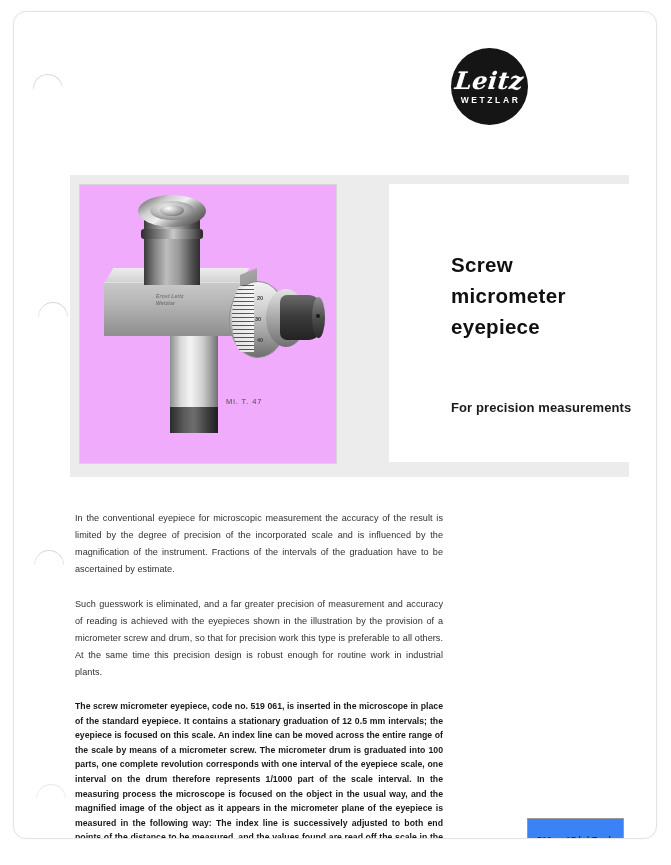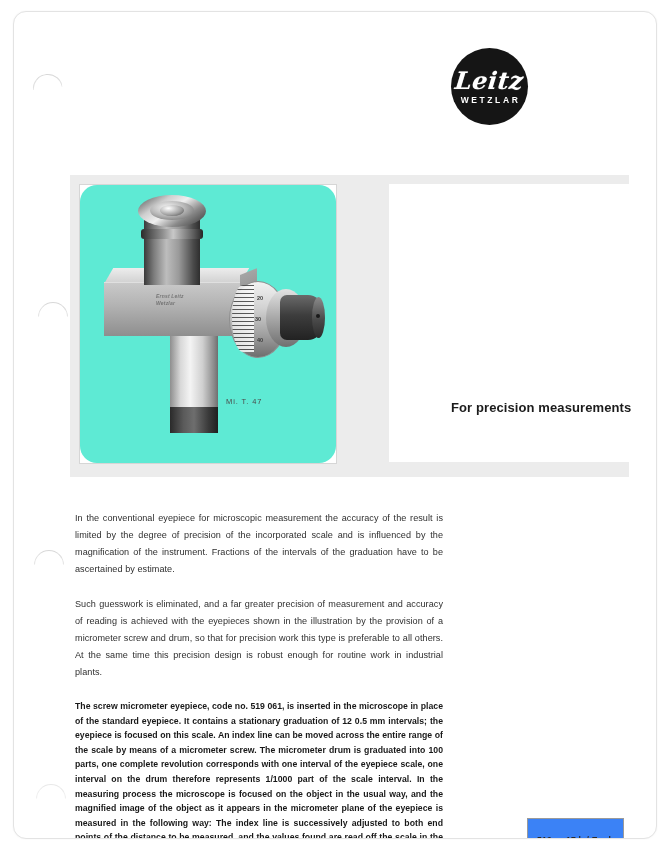--- a/index.html
+++ b/index.html
@@ -135,22 +135,21 @@
     font-weight: bold;
     color: #1b1b1b;
     line-height: 18px;
     letter-spacing: 0.1px;
   }
 
   
   .photo-stage {
     position: absolute;
     inset: 0;
-    background: #5eead4;
-    border-radius: 17px;
+    background: #f0abfc;
   }
   .ph { position: absolute; }
 
   
   .tube-lower {
     left: 90px; top: 148px; width: 48px; height: 100px;
     background: linear-gradient(90deg,#8e8e8e 0%,#d8d8d8 22%,#f4f4f4 42%,#cfcfcf 68%,#8a8a8a 92%,#6f6f6f 100%);
   }
   .tube-lower-band {
     left: 90px; top: 222px; width: 48px; height: 26px;
@@ -347,20 +346,25 @@
           <div class="drum-num drum-n3">40</div>
           <div class="ph drum-collar"></div>
           <div class="ph knob"></div>
           <div class="ph knob-face"></div>
           <div class="ph knob-dot"></div>
           <div class="photo-caption">Mi. T. 47</div>
         </div>
       </div>
 
       <div class="title-panel">
+        <div class="headline">
+          <div>Screw</div>
+          <div>micrometer</div>
+          <div>eyepiece</div>
+        </div>
         <div class="subhead">
           <div>For precision measurements</div>
         </div>
       </div>
     </div>
 
     <div class="copy-col">
       <p class="para">In the conventional eyepiece for microscopic measurement the accuracy of the result is limited by the degree of precision of the incorporated scale and is influenced by the magnification of the instrument. Fractions of the intervals of the graduation have to be ascertained by estimate.</p>
       <p class="para">Such guesswork is eliminated, and a far greater precision of measurement and accuracy of reading is achieved with the eyepieces shown in the illustration by the provision of a micrometer screw and drum, so that for precision work this type is preferable to all others. At the same time this precision design is robust enough for routine work in industrial plants.</p>
       <p class="para-bold">The screw micrometer eyepiece, code no. 519 061, is inserted in the microscope in place of the standard eyepiece. It contains a stationary graduation of 12 0.5 mm intervals; the eyepiece is focused on this scale. An index line can be moved across the entire range of the scale by means of a micrometer screw. The micrometer drum is graduated into 100 parts, one complete revolution corresponds with one interval of the eyepiece scale, one interval on the drum therefore represents 1/1000 part of the scale interval. In the measuring process the microscope is focused on the object in the usual way, and the magnified image of the object as it appears in the micrometer plane of the eyepiece is measured in the following way: The index line is successively adjusted to both end points of the distance to be measured, and the values found are read off the scale in the field of view and off the drum.</p>

